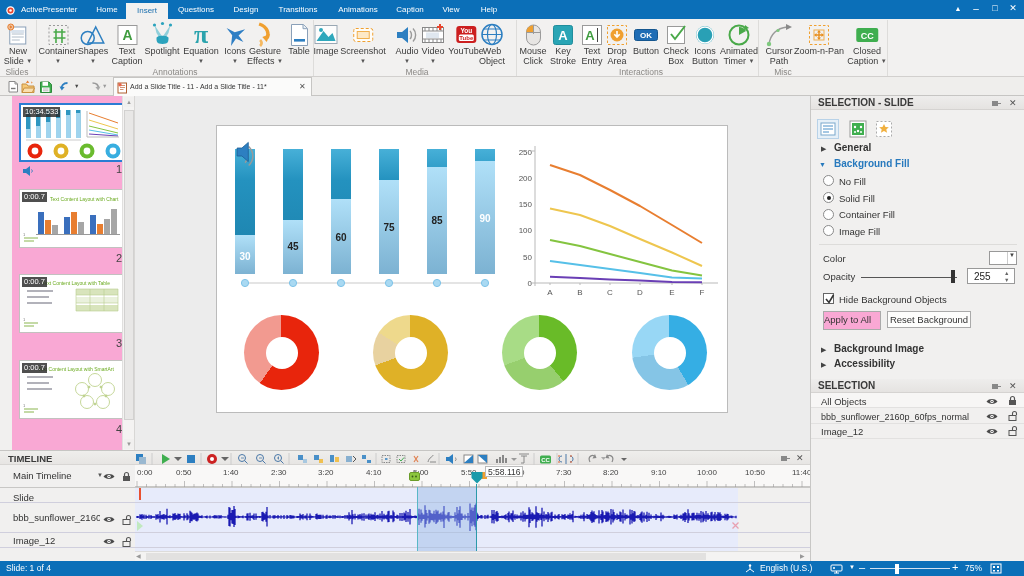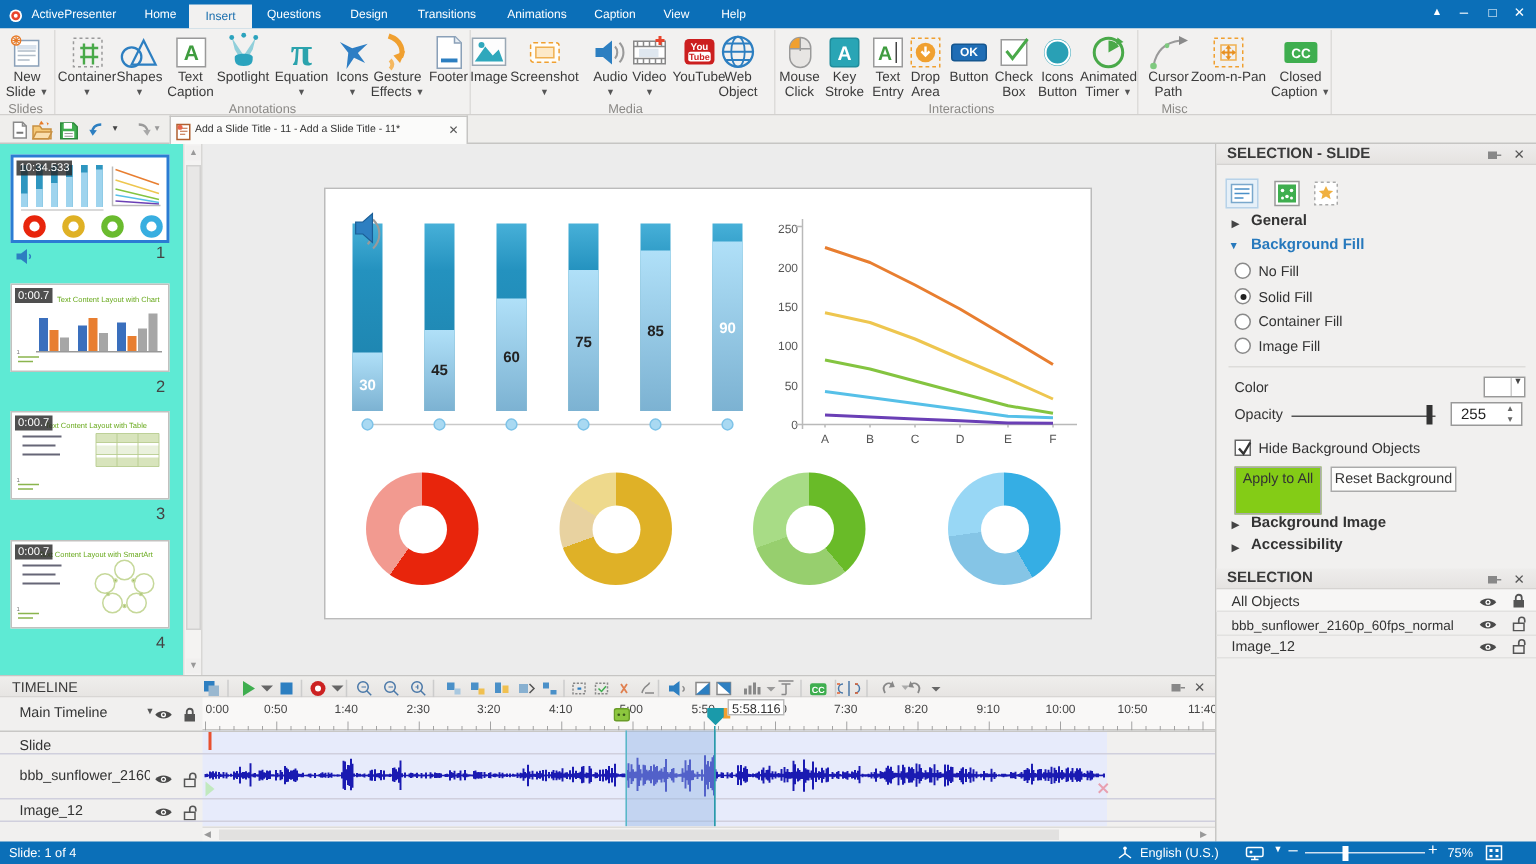--- a/index.html
+++ b/index.html
@@ -17,21 +17,21 @@
 .rbtn .ric{height:25px;display:flex;align-items:center;justify-content:center}
 .rbtn .rlb{font-size:9px;line-height:9.5px;white-space:pre}
 .rgl{position:absolute;top:47.5px;transform:translateX(-50%);font-size:8.5px;color:#8a8885}
 .rsep2{position:absolute;top:1px;width:1px;height:56px;background:#dddcda}
 .caret{font-size:6px;vertical-align:1px;color:#555}
 
 #tabbar{position:absolute;left:0;top:77px;width:1024px;height:19px;background:#efeeec;border-bottom:1px solid #c6c5c3}
 .qat{position:absolute;top:2px;width:16px;height:16px}
 #doctab{position:absolute;left:113px;top:0px;width:199px;height:19px;background:#fbfbfa;border:1px solid #c6c5c3;border-bottom:none;font-size:7px;color:#333;line-height:18px;white-space:nowrap;overflow:hidden}
 
-#leftpanel{position:absolute;left:0;top:96px;width:122px;height:354px;background:#5eead4}
+#leftpanel{position:absolute;left:12px;top:96px;width:122px;height:354px;background:#f9a8d4}
 #lscroll{position:absolute;left:122px;top:96px;width:12px;height:354px;background:#f4f3f2;border-left:1px solid #e0dfde}
 #canvas{position:absolute;left:134px;top:96px;width:676px;height:354px;background:#ececec;overflow:hidden;border-left:1px solid #d8d7d5}
 #slide{position:absolute;left:81px;top:29px;width:512px;height:288px;background:#fff;border:1px solid #bbb}
 #rightpanel{position:absolute;left:810px;top:96px;width:214px;height:465px;background:#f1f0ef;border-left:1px solid #c8c7c5}
 .phead{background:linear-gradient(#eeedec,#e5e3e1);border-bottom:1px solid #d5d3d1;color:#3a3a3a;font-weight:bold;font-size:10px}
 
 #timeline{position:absolute;left:0;top:450px;width:810px;height:111px;background:#f1f0ef;border-top:1px solid #c6c5c3}
 
 #statusbar{position:absolute;left:0;top:561px;width:1024px;height:15px;background:#0b6fb8;color:#fff;font-size:8.5px}
 .thumb{position:absolute;left:7px;width:106px;height:59px;background:#fff;border:1px solid #c2c1bf}
@@ -151,21 +151,21 @@
 Effects <span class="caret">▼</span></div>
       </div>
 <div class="rbtn" style="left:299px">
         <div class="ric">
           <svg width="22" height="26">
             <path d="M3.5 2.5h12l4 4v17h-16z" fill="#fff" stroke="#8aa0b8"></path>
             <path d="M15 2.5v4.2h4.2" fill="#e8eef4" stroke="#8aa0b8"></path>
             <rect x="6" y="17" width="11" height="2.6" fill="#2d7fc1"></rect>
           </svg>
         </div>
-        <div class="rlb">Footer</div>
+        <div class="rlb">Table</div>
       </div>
 <div class="rsep2" style="left:36px"></div>
       <div class="rsep2" style="left:313px"></div>
 <div class="rbtn" style="left:326px">
         <div class="ric">
           <svg width="27" height="25">
             <rect x="2.5" y="3.5" width="22" height="18" fill="#fdfdfd" stroke="#9aa8b4"></rect>
             <path d="M4 19 L11 9 L16 15 L20 11 L23 19 Z" fill="#2fa8bc"></path>
             <circle cx="8.5" cy="8" r="2" fill="#2fa8bc"></circle>
           </svg>
@@ -617,21 +617,21 @@
       </div>
 <div class="prow" style="left:12px;top:175px">Opacity</div>
 <div class="abs" style="left:50px;top:180.5px;width:96px;height:1px;background:#555"></div>
 <div class="abs" style="left:140px;top:174px;width:4px;height:13px;background:#333"></div>
 <div class="abs" style="left:156px;top:172px;width:48px;height:16px;background:#fff;border:1px solid #999;font-size:10px;color:#222;line-height:15px"><span style="margin-left:6px">255</span><span class="abs" style="left:36px;top:-3px;font-size:5.5px;color:#666">▲</span><span class="abs" style="left:36px;top:4px;font-size:5.5px;color:#666">▼</span></div>
 <div class="abs" style="left:12px;top:197px;width:11px;height:11px;background:#fff;border:1px solid #666"></div>
 <svg class="abs" style="left:13px;top:198px" width="11" height="10">
         <path d="M2 5l3 3.5L9.5 1" fill="none" stroke="#333" stroke-width="1.6"></path>
       </svg>
 <div class="prow" style="left:28px;top:197.5px">Hide Background Objects</div>
-<div class="abs" style="left:12px;top:215px;width:58px;height:32px;background:#84cc16;border:1px solid #aaa;text-align:center;line-height:16px;font-size:9.5px;color:#333;white-space:nowrap">Apply to All</div>
+<div class="abs" style="left:12px;top:215px;width:58px;height:19px;background:#f9a8d4;border:1px solid #aaa;line-height:16px;font-size:9.5px;color:#333;white-space:nowrap">Apply to All</div>
 <div class="abs" style="left:76px;top:215px;width:84px;height:17px;background:#fdfdfc;border:1px solid #aaa;text-align:center;line-height:16px;font-size:9.5px;color:#333;white-space:nowrap">Reset Background</div>
 <span class="exp abs" style="left:10px;top:250px">▶</span>
       <span class="ph abs" style="left:23px;top:247px">Background Image</span>
 <span class="exp abs" style="left:10px;top:264.5px">▶</span>
       <span class="ph abs" style="left:23px;top:261.5px">Accessibility</span>
 <div class="phead" style="position:absolute;left:0;top:283px;width:214px;height:14px;line-height:14px"><span style="margin-left:7px">SELECTION</span>
 <svg class="abs" style="left:180px;top:3px" width="10" height="9">
           <rect x="1" y="2" width="6" height="5" fill="#888"></rect>
           <path d="M7 4.5h3" stroke="#888"></path>
         </svg>
@@ -665,21 +665,21 @@
         <rect x="2" y="5.5" width="7" height="5" fill="none" stroke="#555"></rect>
         <path d="M5.5 5.5V3.5a2 2 0 0 1 4 0V5" fill="none" stroke="#555" stroke-width="1.1"></path>
       </svg>
 <svg class="abs" style="left:196px;top:329px" width="11" height="11">
         <rect x="2" y="5.5" width="7" height="5" fill="none" stroke="#555"></rect>
         <path d="M5.5 5.5V3.5a2 2 0 0 1 4 0V5" fill="none" stroke="#555" stroke-width="1.1"></path>
       </svg>
 </div>
 <div id="timeline" class="dots">
 <div class="abs" style="left:0;top:0;width:810px;height:14px;background:linear-gradient(#efeeec,#e7e5e3);border-bottom:1px solid #d8d6d4"></div>
-<div class="abs" style="left:8px;top:2px;font-weight:normal;font-size:9.5px;color:#3a3a3a">TIMELINE</div>
+<div class="abs" style="left:8px;top:2px;font-weight:bold;font-size:9.5px;color:#3a3a3a">TIMELINE</div>
 <svg class="abs" style="left:134px;top:2px" width="680" height="12" font-size="9">
 <rect x="2" y="1" width="7" height="7" fill="#2d7fc1"></rect>
         <rect x="5" y="4" width="7" height="7" fill="#9ab8d0"></rect>
 <path d="M18 0v12" stroke="#ccc"></path>
 <path d="M28 1l8 5-8 5z" fill="#3fae4f"></path>
         <path d="M40 4l4 4 4-4z" fill="#666"></path>
         <rect x="53" y="2" width="8" height="8" fill="#2d7fc1"></rect>
 <path d="M67 0v12" stroke="#ccc"></path>
 <circle cx="78" cy="6" r="5" fill="#cc2222"></circle>
         <circle cx="78" cy="6" r="2" fill="#fff"></circle>

